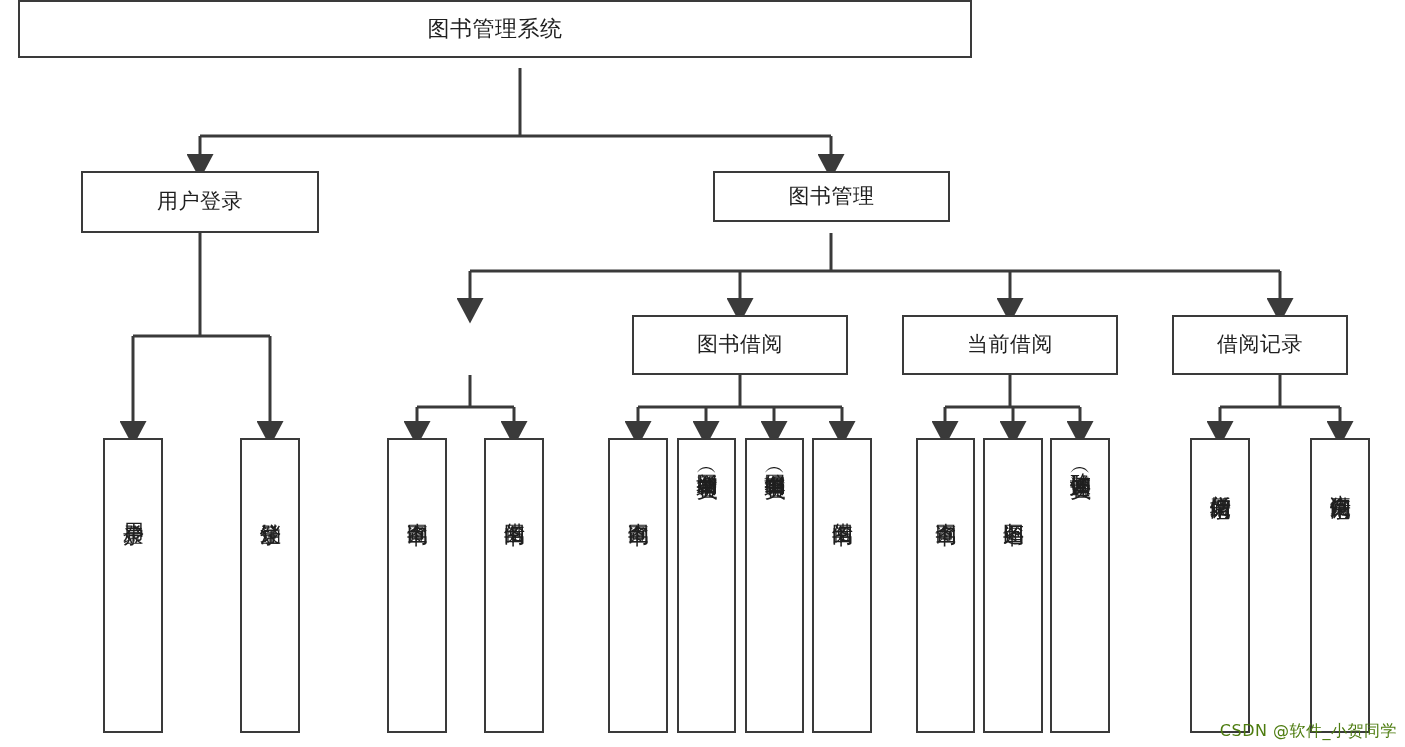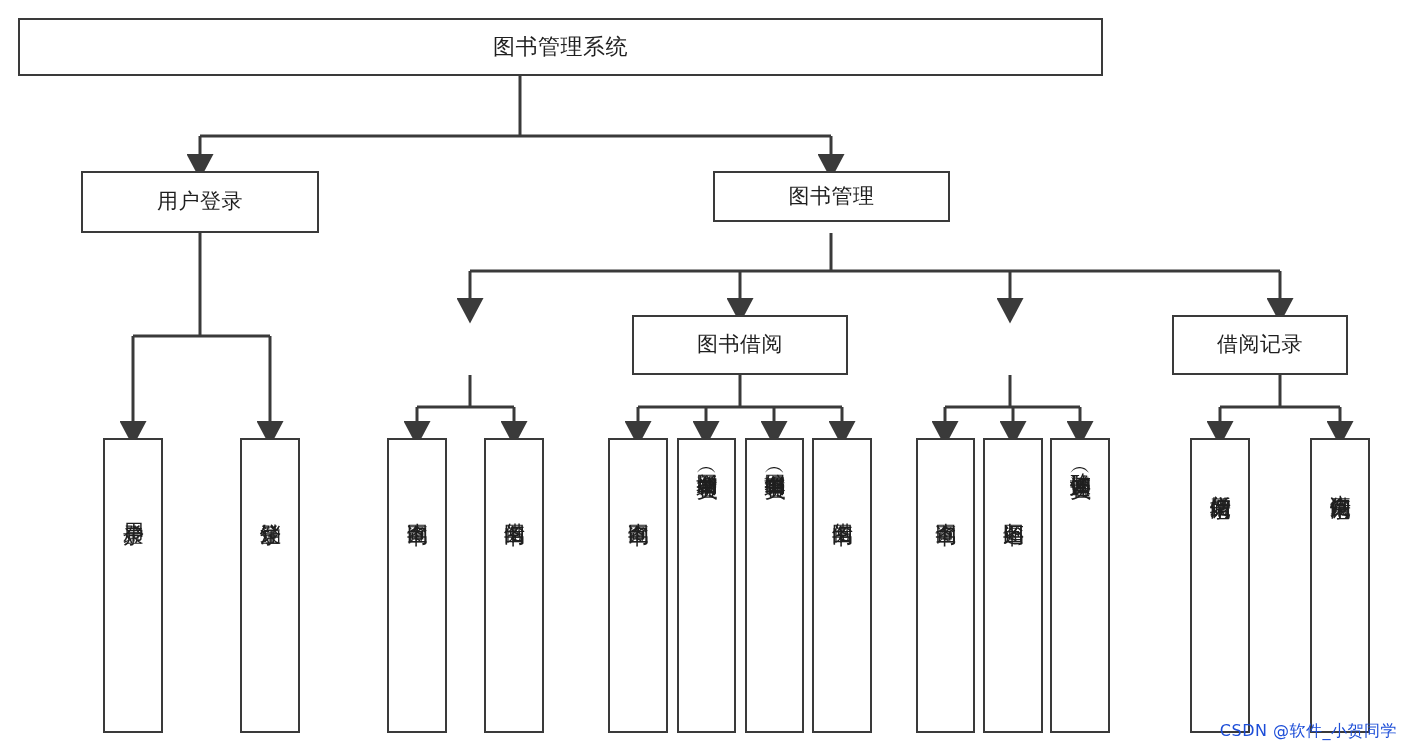--- a/index.html
+++ b/index.html
@@ -66,21 +66,21 @@
     margin-top: 6px;
   }
   .node.vert.upper .vlabel {
     margin-top: 28px;
   }
   .watermark {
     position: absolute;
     right: 8px;
     bottom: 5px;
     font-size: 16px;
-    color: #1d4ed8;
+    color: #4d7c0f;
     letter-spacing: 0.5px;
     white-space: nowrap;
   }
 </style>
 </head>
 <body>
 
 <div id="canvas">
 
   <svg class="wires" viewBox="0 0 1405 747" xmlns="http://www.w3.org/2000/svg">
@@ -119,33 +119,36 @@
         <line x1="945" y1="407" x2="945" y2="424" marker-end="url(#arrow)"></line>
         <line x1="1013" y1="407" x2="1013" y2="424" marker-end="url(#arrow)"></line>
         <line x1="1080" y1="407" x2="1080" y2="424" marker-end="url(#arrow)"></line>
         <line x1="1280" y1="375" x2="1280" y2="407"></line>
         <line x1="1220" y1="407" x2="1340" y2="407"></line>
         <line x1="1220" y1="407" x2="1220" y2="424" marker-end="url(#arrow)"></line>
         <line x1="1340" y1="407" x2="1340" y2="424" marker-end="url(#arrow)"></line>
       </g>
   </svg>
 
-  <div class="node horiz root" style="left: 18px; top: 18px; width: 1085px; height: 58px;">
+  <div class="node horiz root" style="left: 18px; top: 0; width: 954px; height: 58px;">
     <span>图书管理系统</span>
   </div>
 
   <div class="node horiz" style="left: 81px; top: 171px; width: 238px; height: 62px;">
     <span>用户登录</span>
   </div>
   <div class="node horiz" style="left: 713px; top: 171px; width: 237px; height: 51px;">
     <span>图书管理</span>
   </div>
 
   <div class="node horiz" style="left: 632px; top: 315px; width: 216px; height: 60px;">
     <span>图书借阅</span>
+  </div>
+  <div class="node horiz" style="left: 902px; top: 315px; width: 216px; height: 60px;">
+    <span>当前借阅</span>
   </div>
   <div class="node horiz" style="left: 1172px; top: 315px; width: 176px; height: 60px;">
     <span>借阅记录</span>
   </div>
 
   <div class="node vert mid" style="left: 103px; top: 438px; width: 60px; height: 295px;">
     <span class="vlabel">用户登录</span>
   </div>
   <div class="node vert mid" style="left: 240px; top: 438px; width: 60px; height: 295px;">
     <span class="vlabel">注销登录</span>

